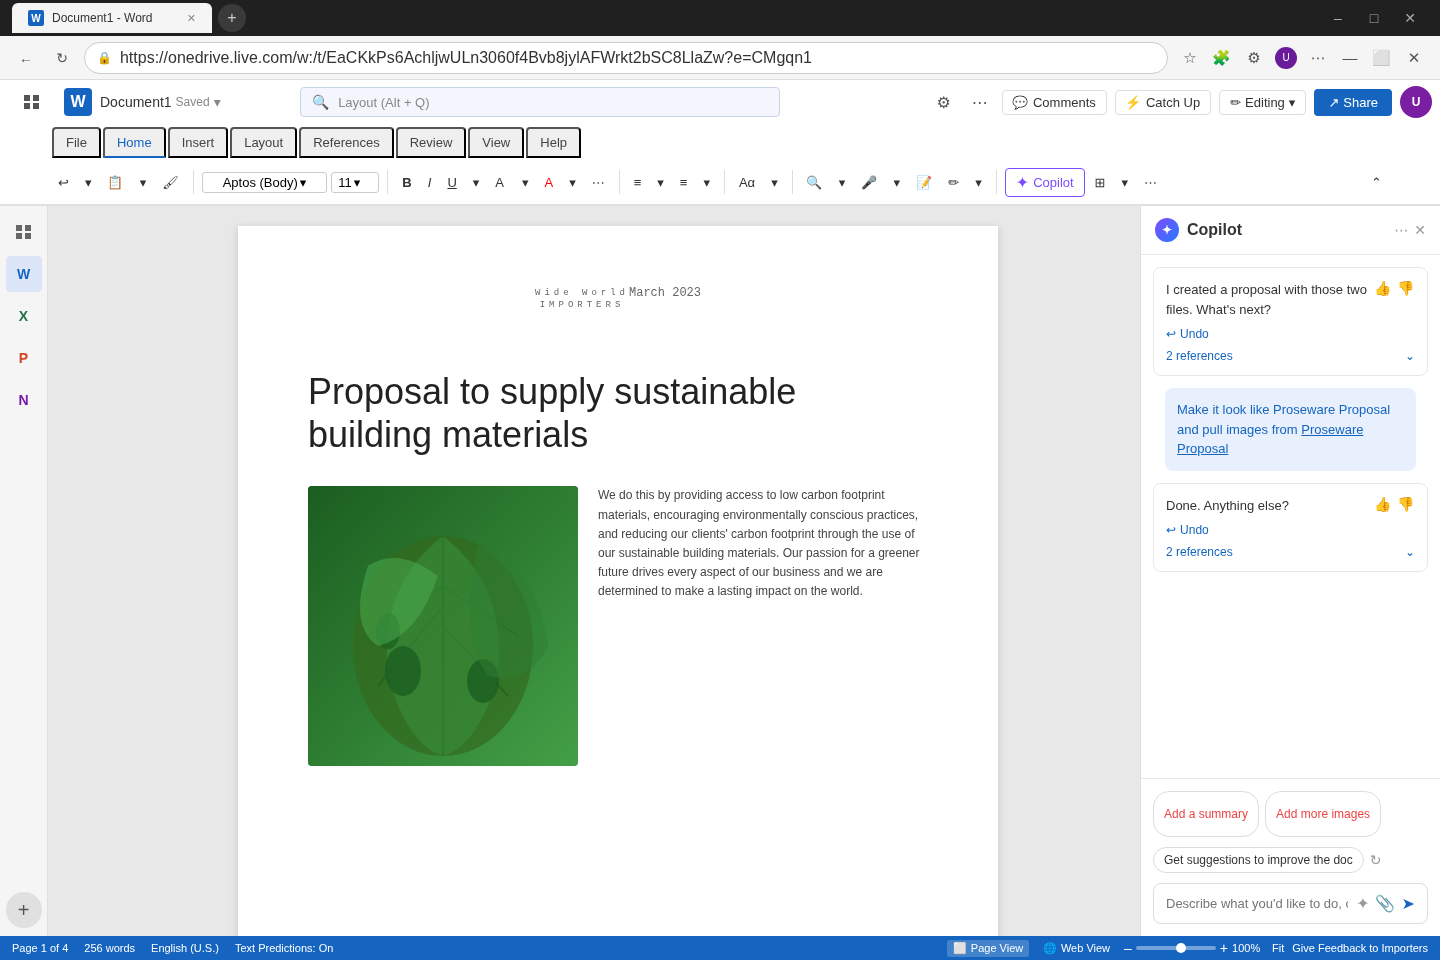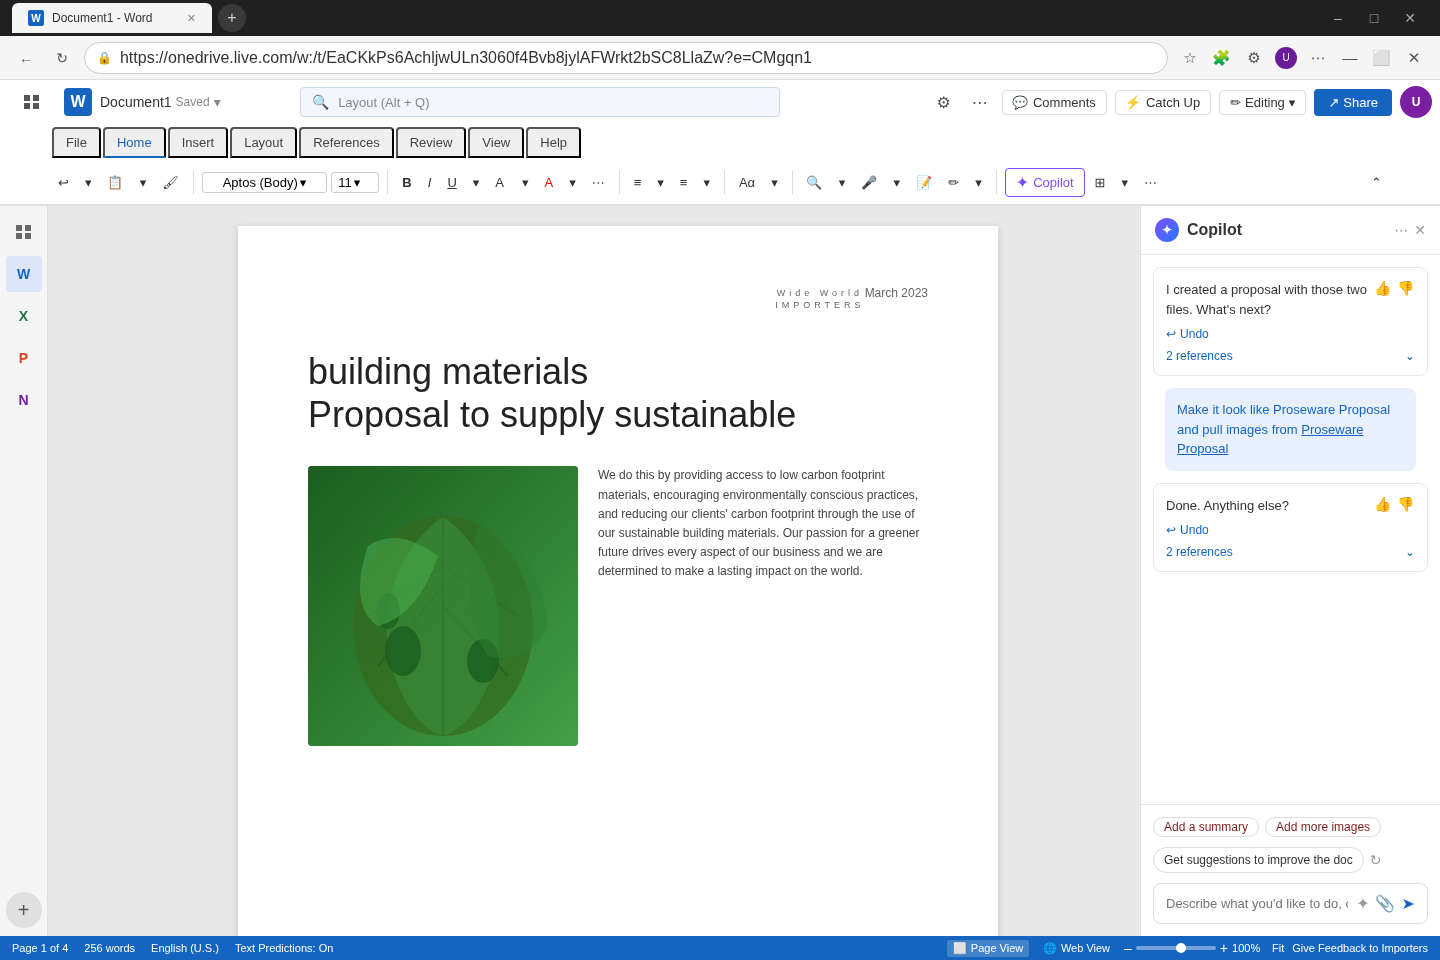--- a/index.html
+++ b/index.html
@@ -369,23 +369,24 @@
       background: white;
       width: 760px;
       min-height: 800px;
       margin: 0 auto;
       padding: 60px 70px;
       box-shadow: 0 2px 8px rgba(0,0,0,0.15);
     }
 
     .doc-header {
       display: flex;
-      justify-content: flex-end;
+      justify-content: center;
       align-items: flex-start;
-      margin-bottom: 40px;
+      margin-bottom: 60px;
+      font-family: Liberation Mono, monospace;
     }
 
     .company-logo {
       font-size: 22px;
       font-weight: 300;
       letter-spacing: 2px;
       color: #333;
     }
 
     .company-logo span {
@@ -570,25 +571,25 @@
     }
 
     .action-chips {
       display: flex;
       flex-wrap: wrap;
       gap: 6px;
       margin-bottom: 10px;
     }
 
     .chip {
-      padding: 2px 10px;
+      padding: 15px 10px;
       border: 1px solid #ddd;
       border-radius: 16px;
       font-size: 12px;
-      color: #7f1d1d;
+      color: #ef4444;
       background: white;
       cursor: pointer;
       white-space: nowrap;
     }
 
     .chip-with-icon {
       display: flex;
       align-items: center;
       gap: 4px;
       padding: 5px 10px;
@@ -921,22 +922,22 @@
 
           <div class="doc-header">
             <div class="company-logo">
               <span>Wide World</span>
               <span>IMPORTERS</span>
             </div>
             <div class="doc-date">March 2023</div>
           </div>
 
           <div class="doc-title-main">
+            <div>Proposal to supply sustainable</div>
             <div>building materials</div>
-            <div>Proposal to supply sustainable</div>
           </div>
 
           <div class="doc-body">
 
             <div class="doc-image">
               <svg class="leaf-svg" viewBox="0 0 270 280">
                 <defs>
                   <linearGradient id="bg" x1="0%" y1="0%" x2="100%" y2="100%">
                     <stop offset="0%" style="stop-color:#1b5e20"></stop>
                     <stop offset="50%" style="stop-color:#2e7d32"></stop>

